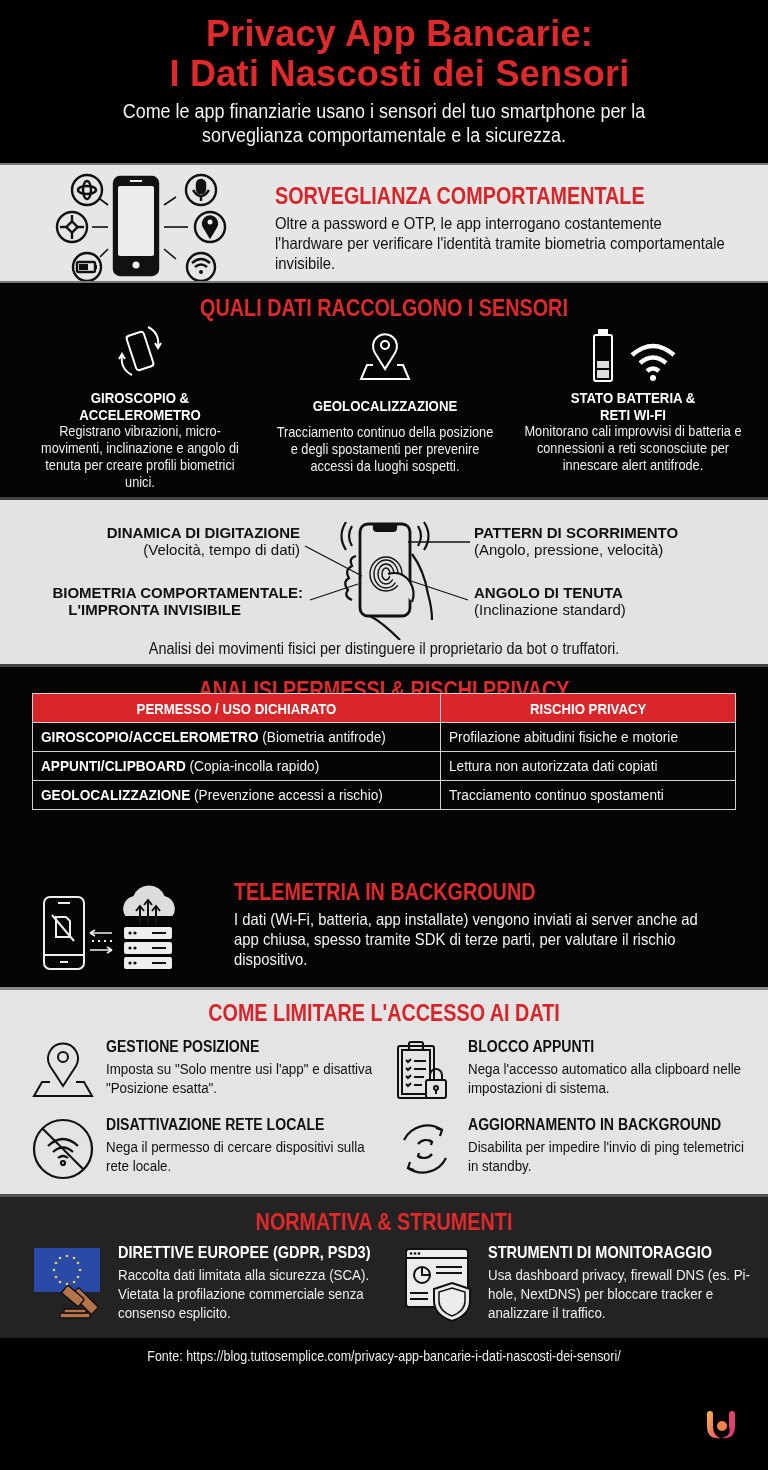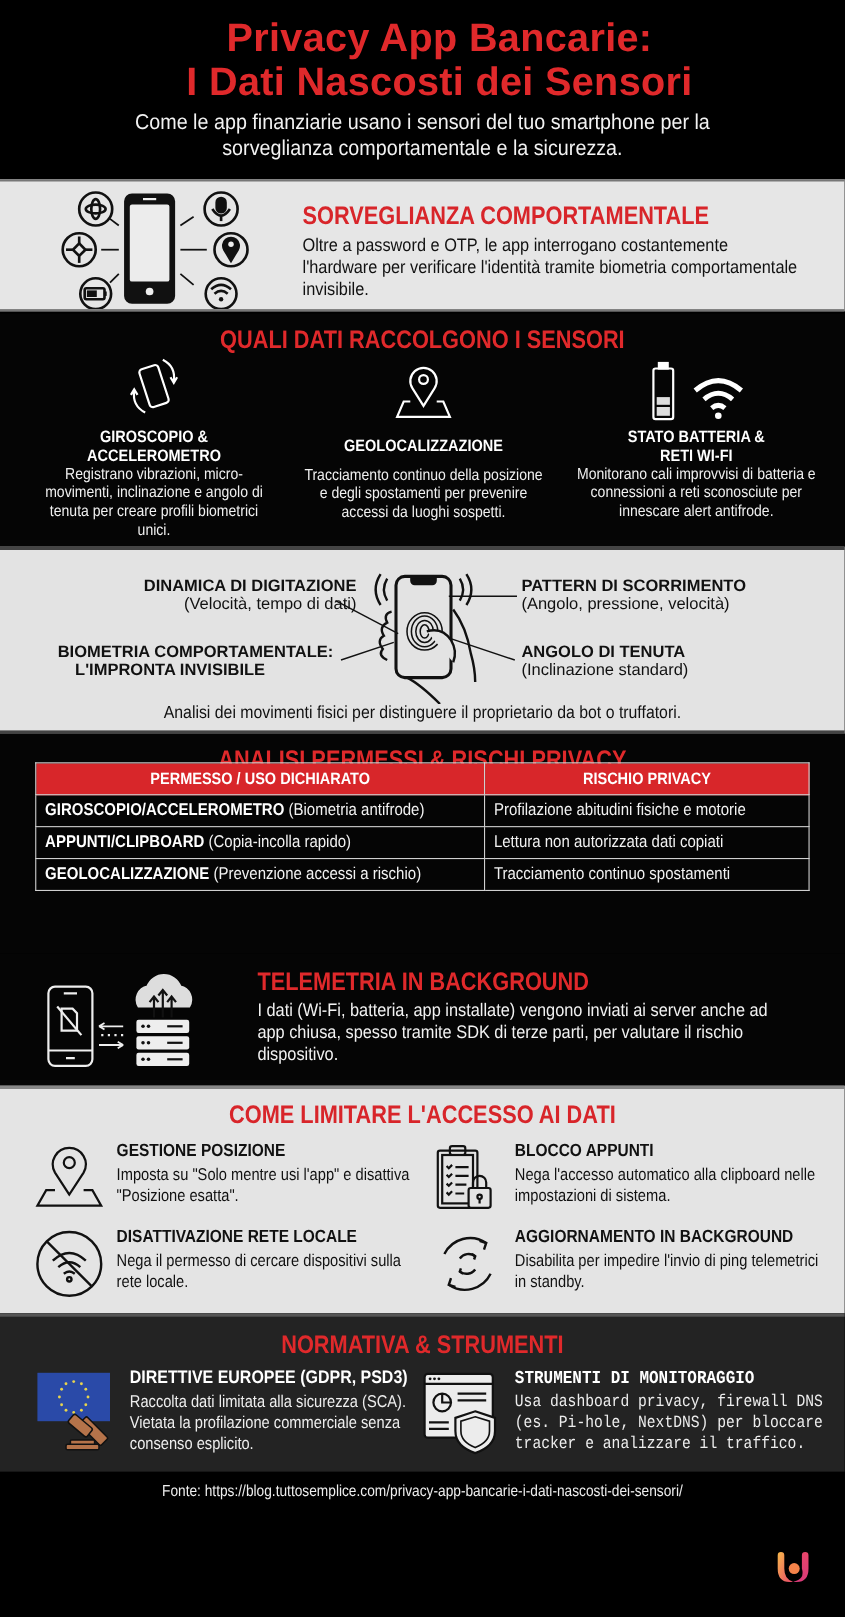--- a/index.html
+++ b/index.html
@@ -181,21 +181,21 @@
           <path d="M19 36 q6-5 12 0"></path>
           <circle cx="25" cy="43" r="3" fill="#fff" stroke="none"></circle>
       </svg>
     </div>
     <h3><span>STATO BATTERIA &amp;</span><br><span>RETI WI-FI</span></h3>
     <p>Monitorano cali improvvisi di batteria e connessioni a reti sconosciute per innescare alert antifrode.</p>
   </div>
 </section>
 
 <section id="bio">
-  <div class="blab r" style="right:444px; top:24px;">
+  <div class="blab r" style="right:468px; top:24px;">
     <b>DINAMICA DI DIGITAZIONE</b><br><span>(Velocità, tempo di dati)</span>
   </div>
   <div class="blab r" style="right:465px; top:84px;">
     <b>BIOMETRIA COMPORTAMENTALE:</b><br><b style="margin-right:62px;">L'IMPRONTA INVISIBILE</b>
   </div>
   <div class="blab" style="left:474px; top:24px;">
     <b>PATTERN DI SCORRIMENTO</b><br><span>(Angolo, pressione, velocità)</span>
   </div>
   <div class="blab" style="left:474px; top:84px;">
     <b>ANGOLO DI TENUTA</b><br><span>(Inclinazione standard)</span>
@@ -376,21 +376,21 @@
         <rect x="48" y="44" width="10" height="28" rx="1.5" transform="rotate(-45 53 58)"></rect>
         <rect x="30" y="48" width="22" height="10" rx="2" transform="rotate(40 41 53)"></rect>
         <rect x="28" y="70" width="30" height="5" rx="1.5"></rect>
           <rect x="32" y="66" width="22" height="4" rx="1"></rect>
       </g>
     </svg>
     <h3 style="left:86px;">DIRETTIVE EUROPEE (GDPR, PSD3)</h3>
     <p style="left:86px;">Raccolta dati limitata alla sicurezza (SCA). Vietata la profilazione commerciale senza consenso esplicito.</p>
   </div>
 
-  <div class="nitem" style="left:384px; width:360px;font-family:Liberation Mono, monospace;">
+  <div class="nitem" style="left:404px; width:360px;">
     <svg class="ic" width="72" height="80" viewBox="0 0 72 80">
       <rect x="2" y="6" width="62" height="58" rx="3" fill="#ececec" stroke="#111" stroke-width="2"></rect>
       <line x1="2" y1="15" x2="64" y2="15" stroke="#111" stroke-width="2"></line>
       <circle cx="7" cy="10.5" r="1.3" fill="#111"></circle>
         <circle cx="11" cy="10.5" r="1.3" fill="#111"></circle>
         <circle cx="15" cy="10.5" r="1.3" fill="#111"></circle>
       <circle cx="18" cy="32" r="8" fill="none" stroke="#111" stroke-width="2"></circle>
         <path d="M18 24 v8 h8" fill="none" stroke="#111" stroke-width="2"></path>
       <g stroke="#111" stroke-width="2">
           <line x1="32" y1="24" x2="58" y2="24"></line>

